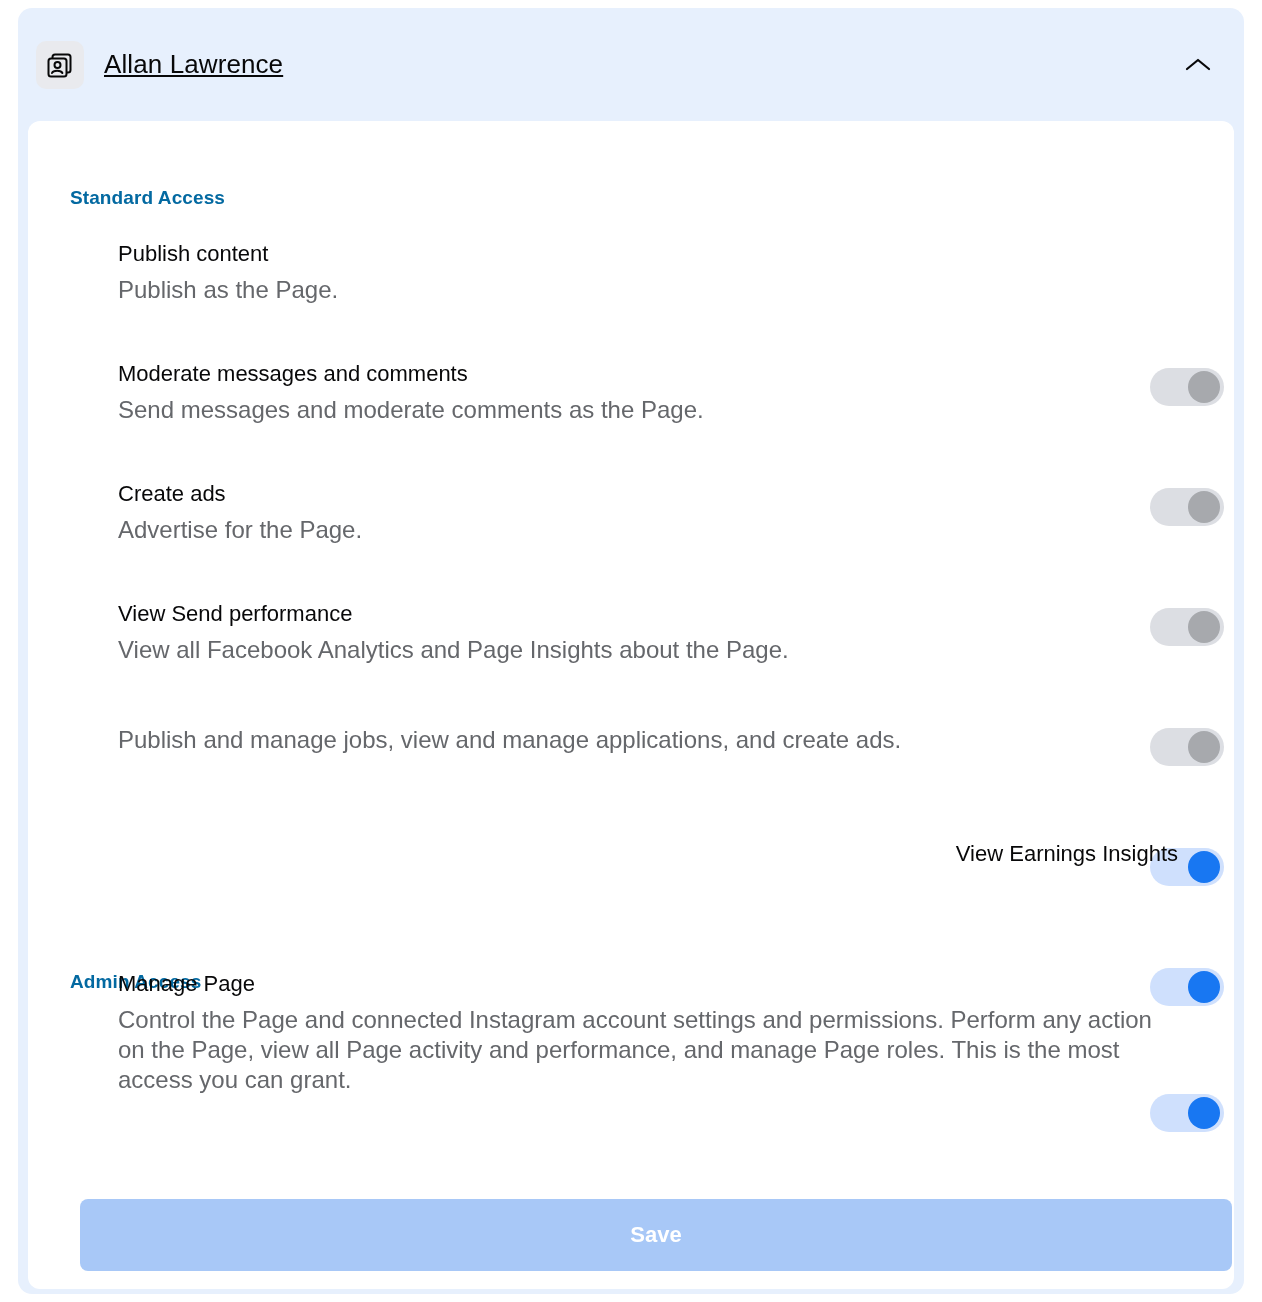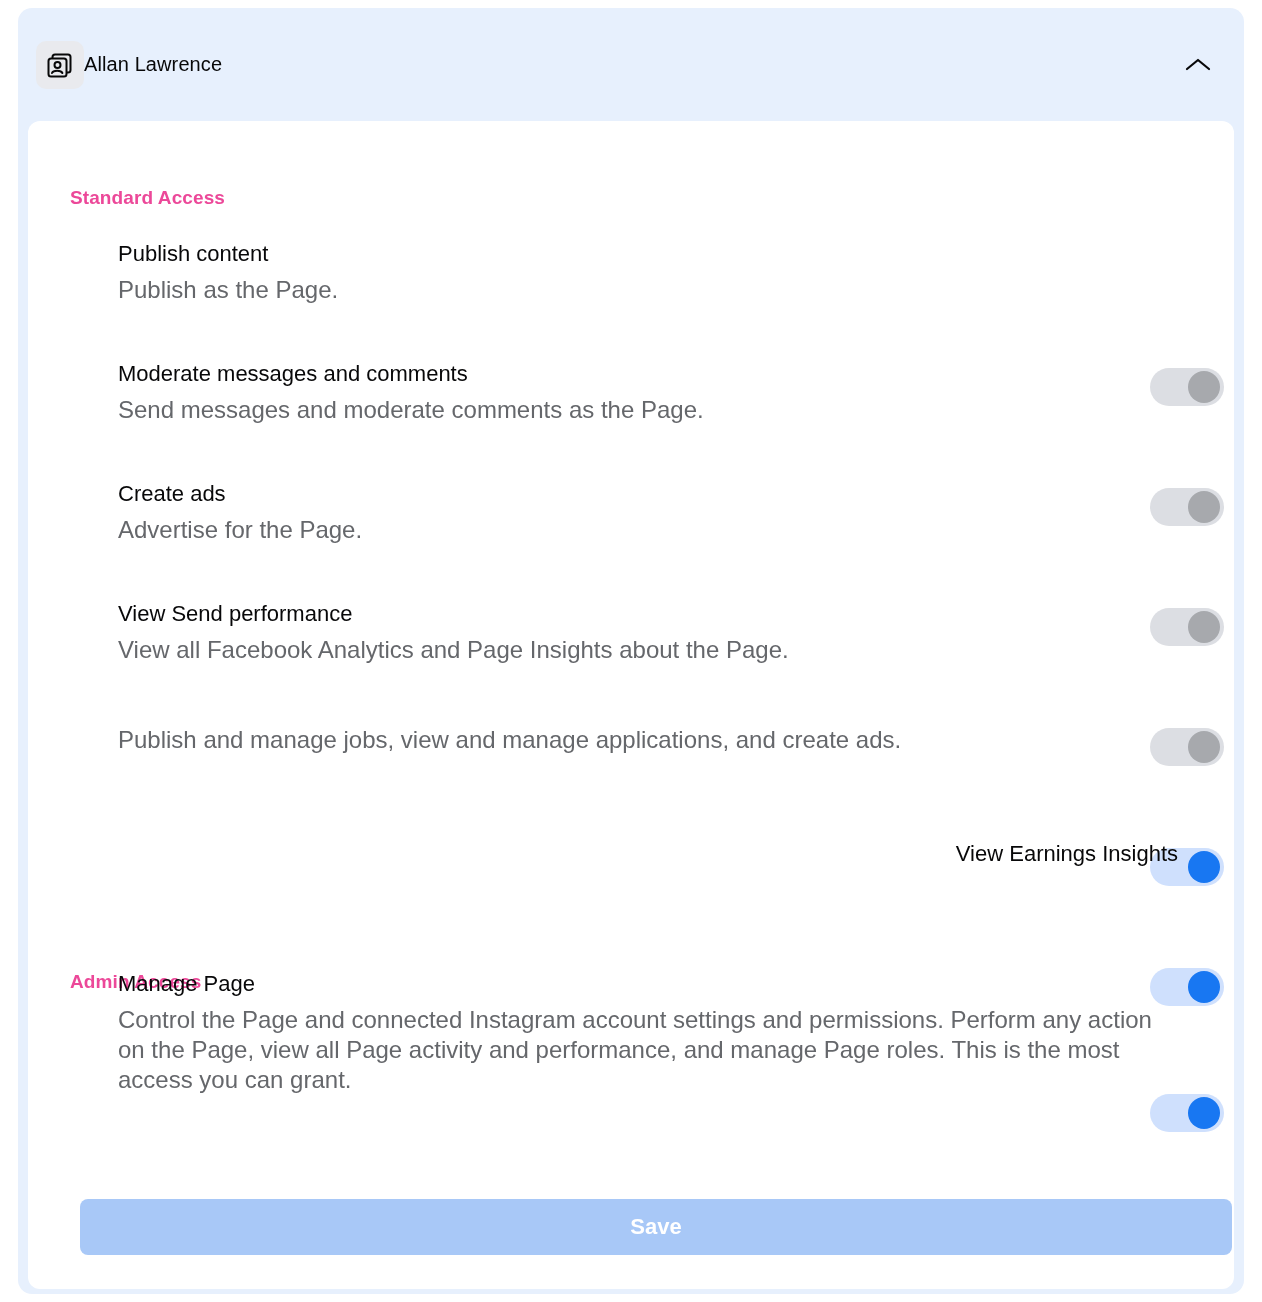--- a/index.html
+++ b/index.html
@@ -44,23 +44,25 @@
     width: 48px;
     height: 48px;
     border-radius: 10px;
     background: #e9eaee;
     display: flex;
     align-items: center;
     justify-content: center;
     flex: none;
   }
   .panel-title {
-    font-size: 20px;
+    margin-left: 20px;
+    font-size: 26px;
     color: #080809;
     letter-spacing: 0.1px;
+    text-decoration: underline;
   }
   .chevron-btn {
     margin-left: auto;
     width: 40px;
     height: 40px;
     display: flex;
     align-items: center;
     justify-content: center;
     background: transparent;
     border: none;
@@ -76,21 +78,21 @@
     height: 1168px;
     background: #ffffff;
     border-radius: 12px;
     box-sizing: border-box;
     overflow: hidden;
   }
 
   .section-label {
     font-size: 19px;
     font-weight: bold;
-    color: #ec4899;
+    color: #0369a1;
     padding-left: 42px;
     letter-spacing: 0.1px;
   }
 
   .row {
     position: relative;
     padding: 0 42px;
     box-sizing: border-box;
     margin-left: 48px;
   }
@@ -139,21 +141,21 @@
     left: 38px;
     background: #1877f2;
   }
 
   
   .save-btn {
     position: absolute;
     left: 52px;
     top: 1078px;
     width: 1152px;
-    height: 56px;
+    height: 72px;
     border: none;
     border-radius: 8px;
     background: #a8c8f7;
     color: #ffffff;
     font-size: 22px;
     font-weight: bold;
     font-family: "Liberation Sans", sans-serif;
     cursor: pointer;
   }
 </style>

